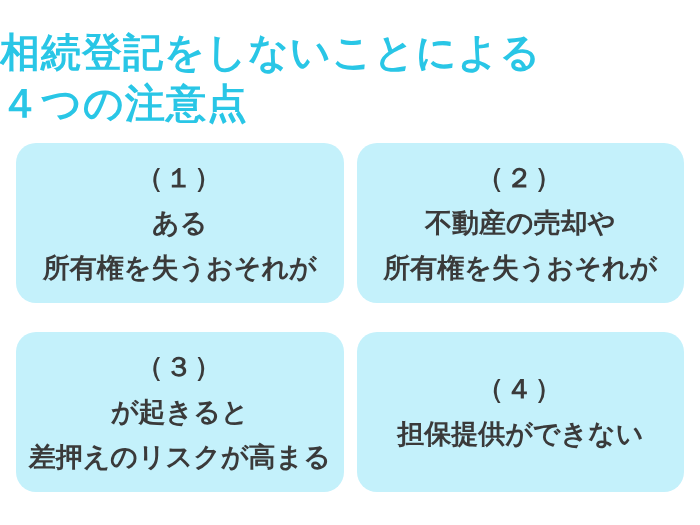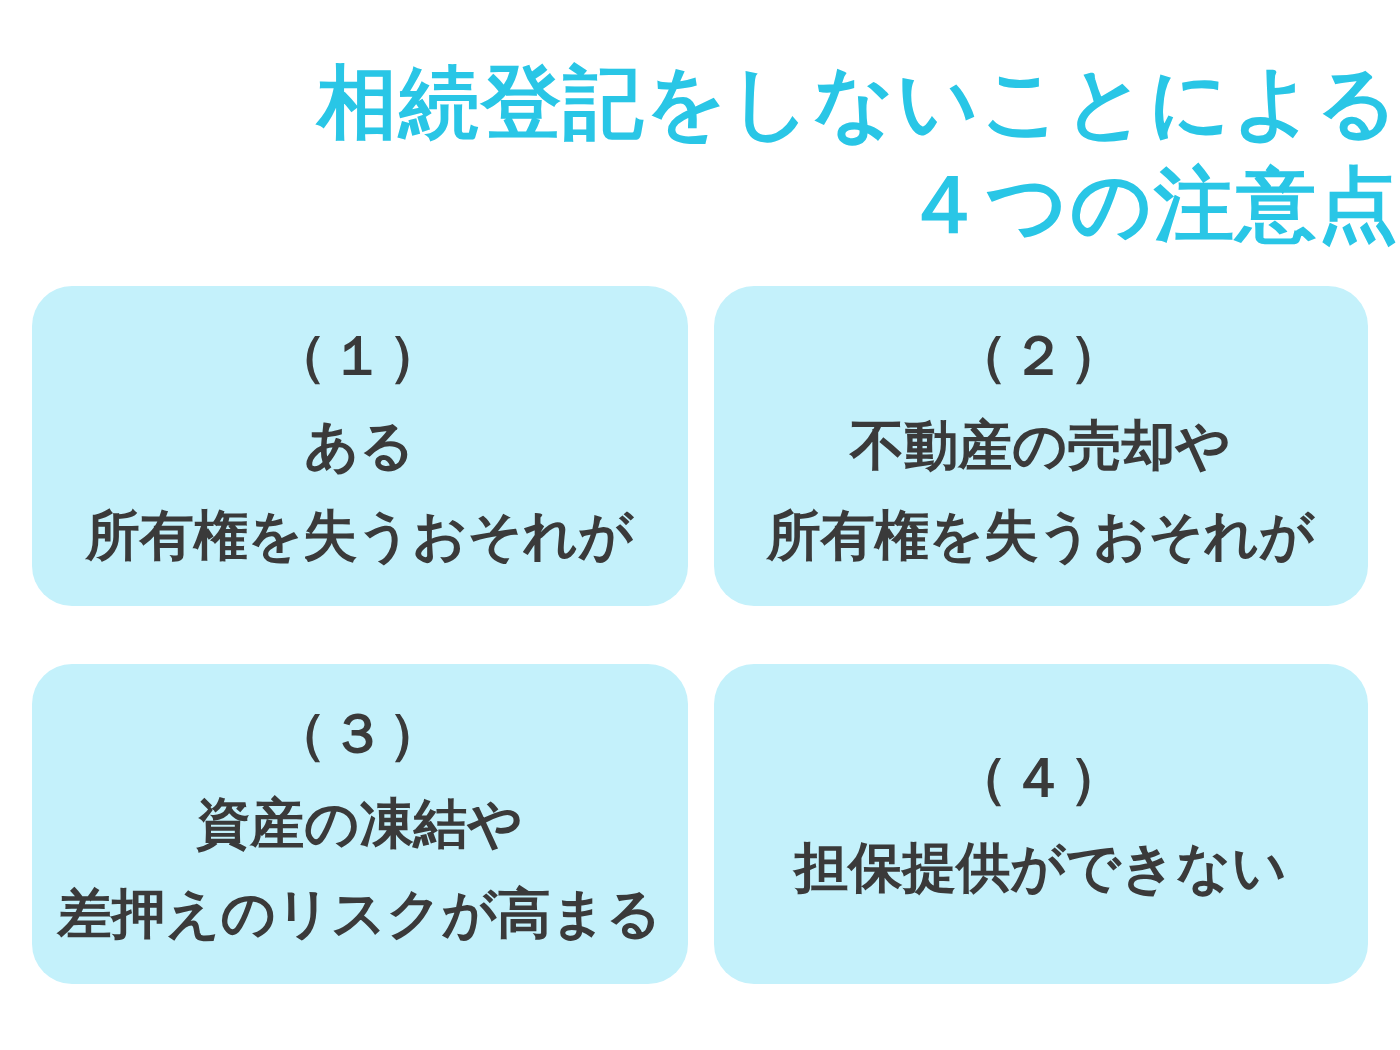--- a/index.html
+++ b/index.html
@@ -16,21 +16,21 @@
     font-family: "Liberation Sans", "DejaVu Sans", sans-serif;
     overflow: hidden;
   }
   .page {
     width: 700px;
     height: 525px;
     background: var(--page-background);
   }
   .title {
     padding-top: 27px;
-    text-align: right;
+    text-align: left;
     color: var(--title-text);
     font-size: 40px;
     line-height: 51px;
     font-weight: 800;
     letter-spacing: 1px;
   }
   .title-line { display: block; }
   .grid {
     margin: 14px 16px 0 16px;
     display: grid;
@@ -73,21 +73,21 @@
     </div>
 
     <div class="card">
       <div class="card-number">（２）</div>
       <div class="card-line">不動産の売却や</div>
       <div class="card-line">所有権を失うおそれが</div>
     </div>
 
     <div class="card">
       <div class="card-number">（３）</div>
-      <div class="card-line">資産の凍結や</div>
+      <div class="card-line">が起きると</div>
       <div class="card-line">差押えのリスクが高まる</div>
     </div>
 
     <div class="card">
       <div class="card-number">（４）</div>
       <div class="card-line">担保提供ができない</div>
     </div>
 
   </div>
 </div>

